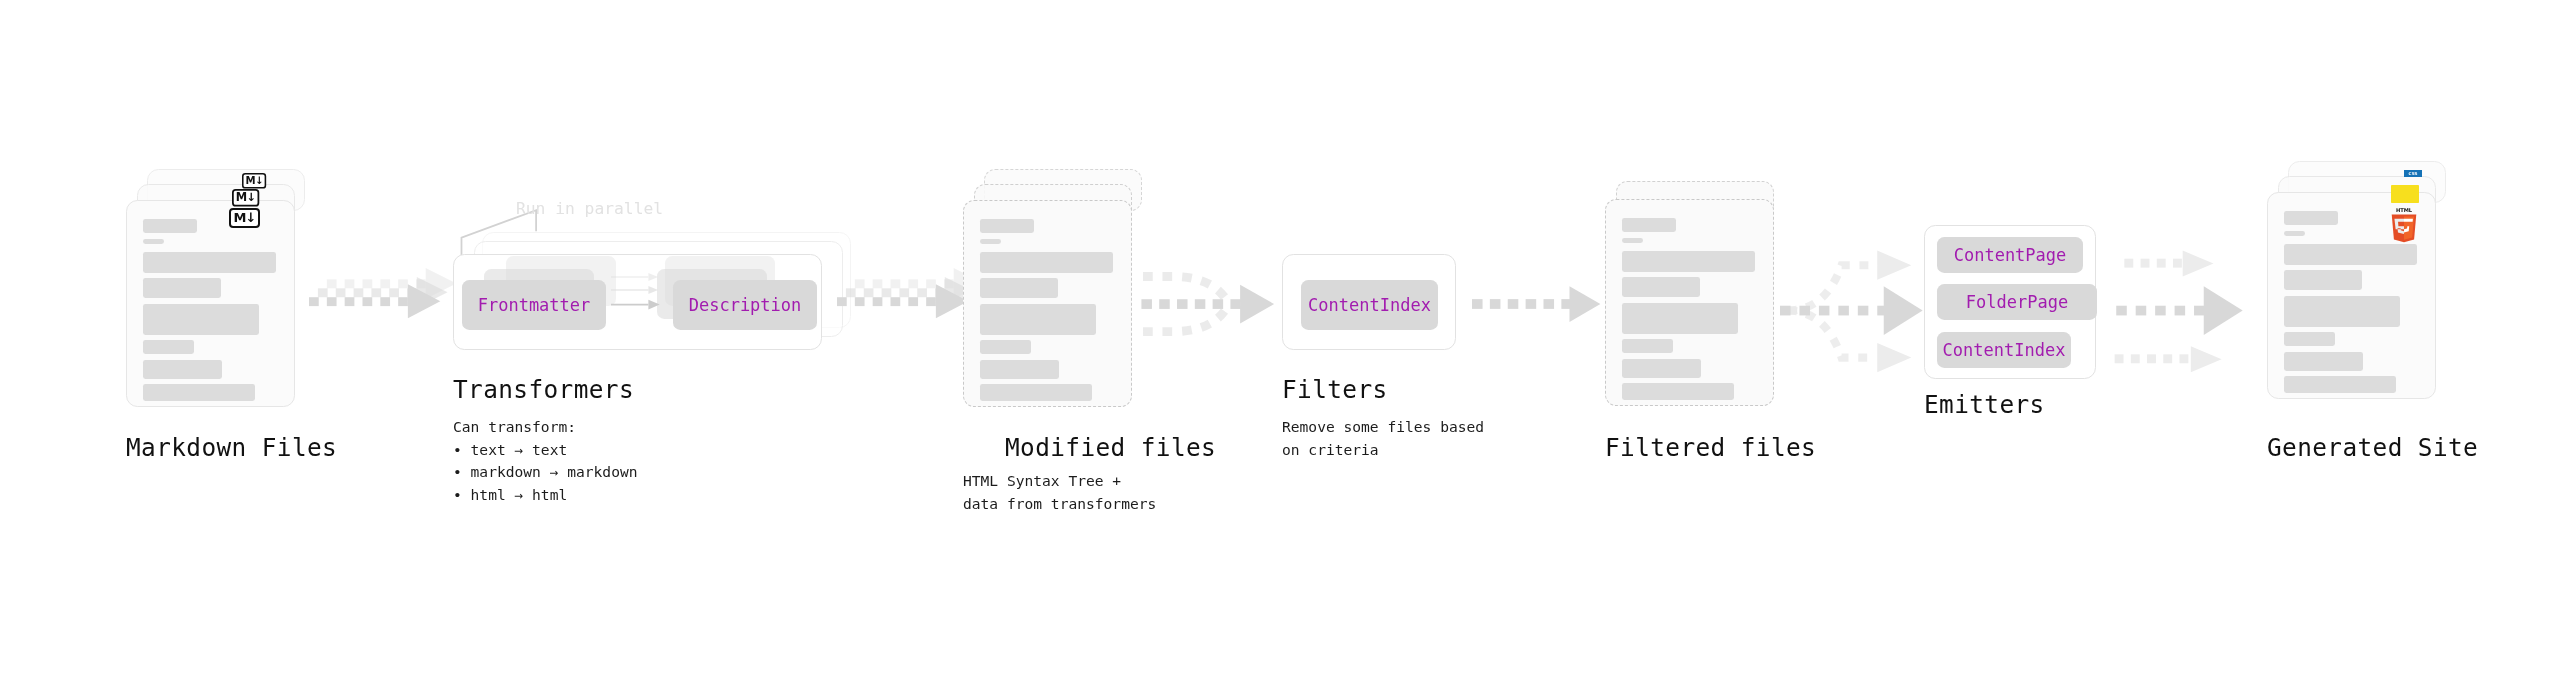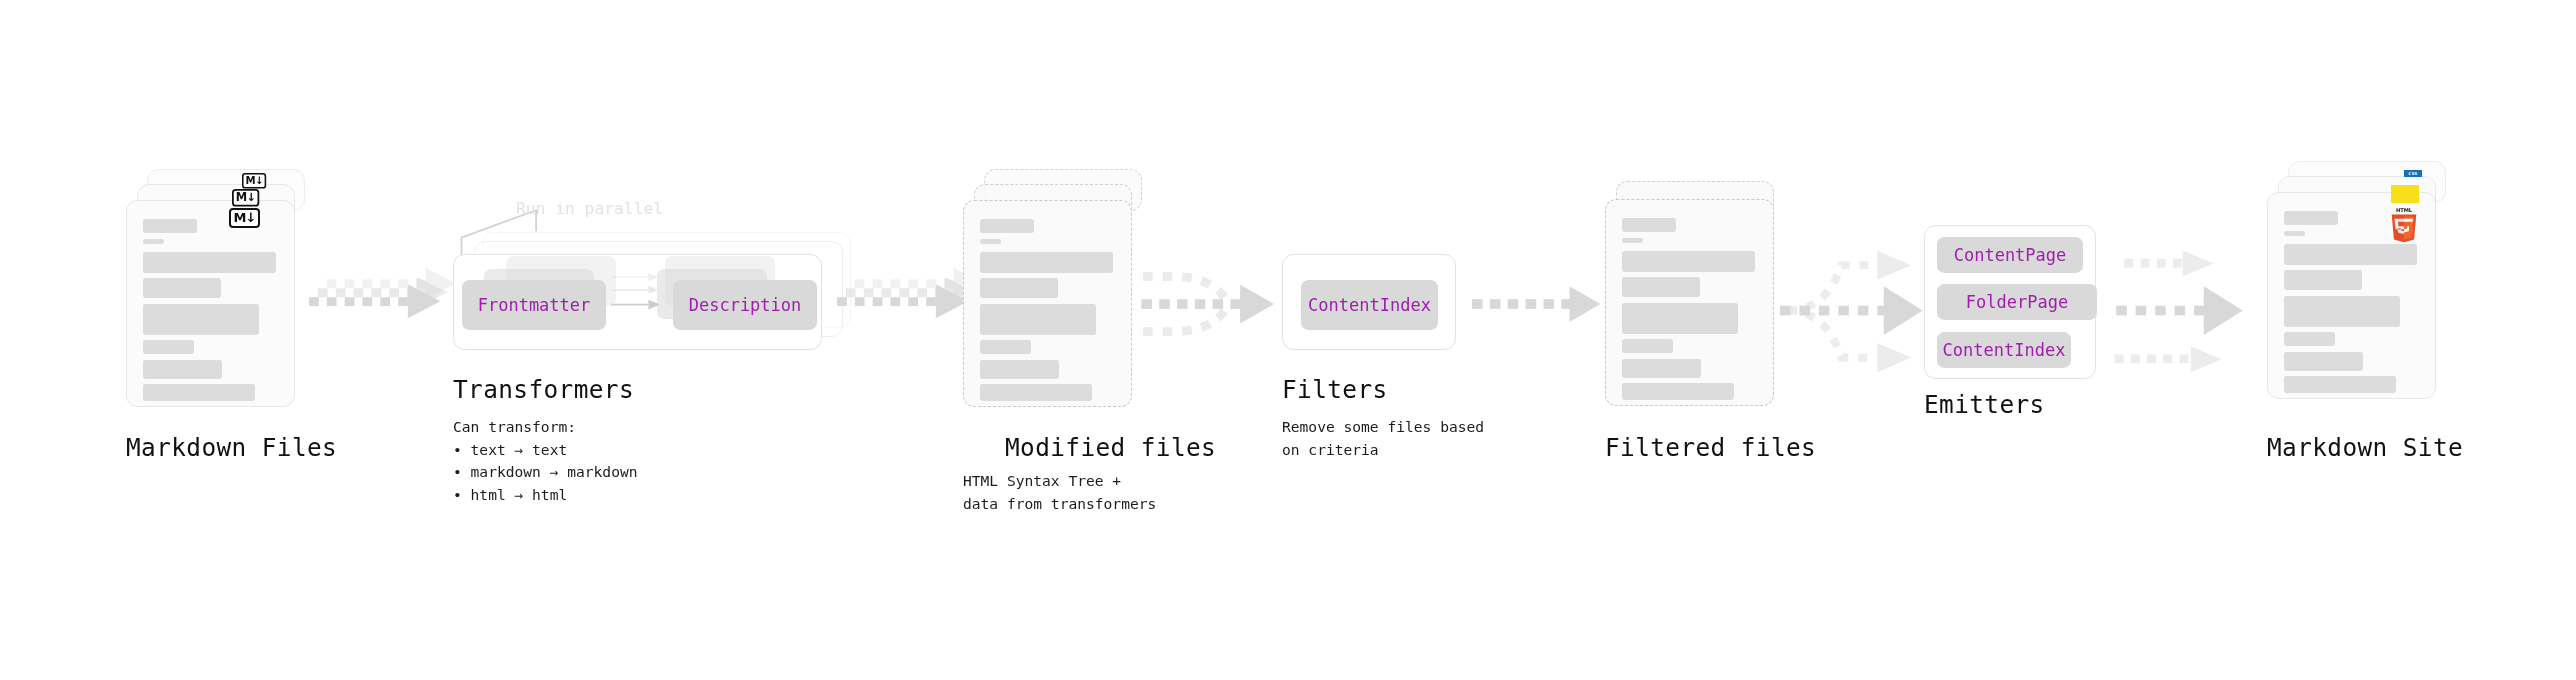--- a/index.html
+++ b/index.html
@@ -355,16 +355,16 @@
     <div class="badge js-badge" style="left:124px; top:23.6px;"></div>
 
     <svg class="badge html5" style="left:120px; top:44px;" viewBox="0 0 512 512">
       <text x="256" y="62" font-size="78" font-weight="700" text-anchor="middle" fill="#111" font-family="DejaVu Sans, sans-serif">HTML</text>
       <path fill="#e44d26" d="M71 104h370l-33 378-152 42-152-42z"></path>
       <path fill="#f16529" d="M256 135v351l123-34 29-317z"></path>
       <path fill="#ebebeb" d="M256 170v46h-90l6 66h84v46h-126l-18-158zM256 311v46h-1l-47-13-3-33h-46l6 64 90 25z"></path>
       <path fill="#fff" d="M256 170h134l-4 46h-130zM256 282h78l-7 75-71 19v-48l46-13 4-33h-50z"></path>
     </svg>
   </div>
-  <div class="title" style="left:2267px; top:433px;">Markdown Site</div>
+  <div class="title" style="left:2267px; top:433px;">Generated Site</div>
 
 </div>
 
 
 </body></html>

